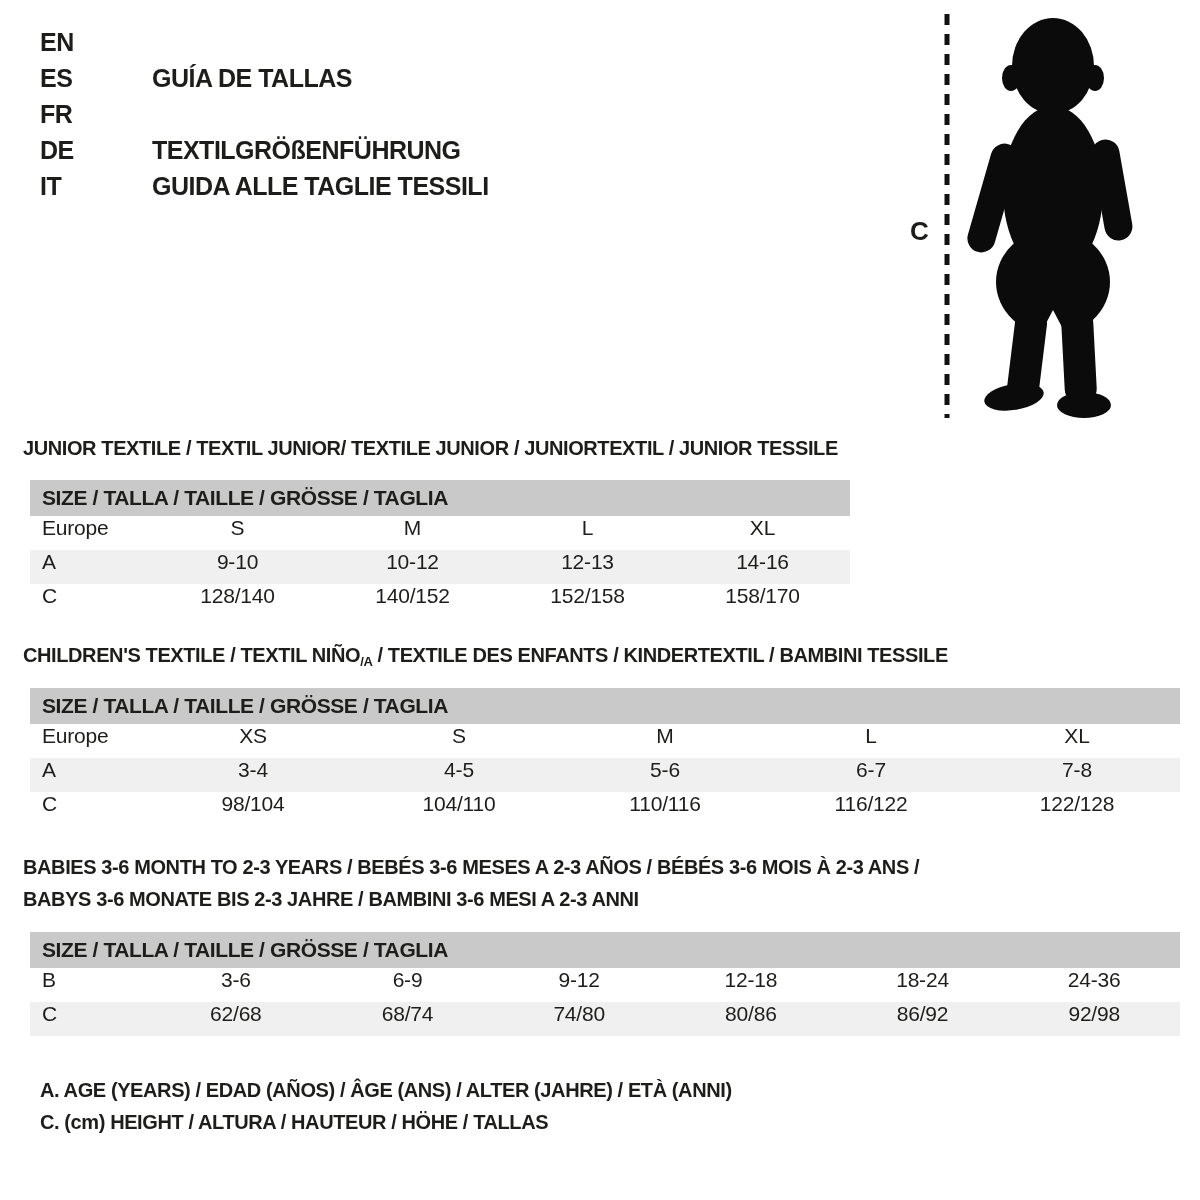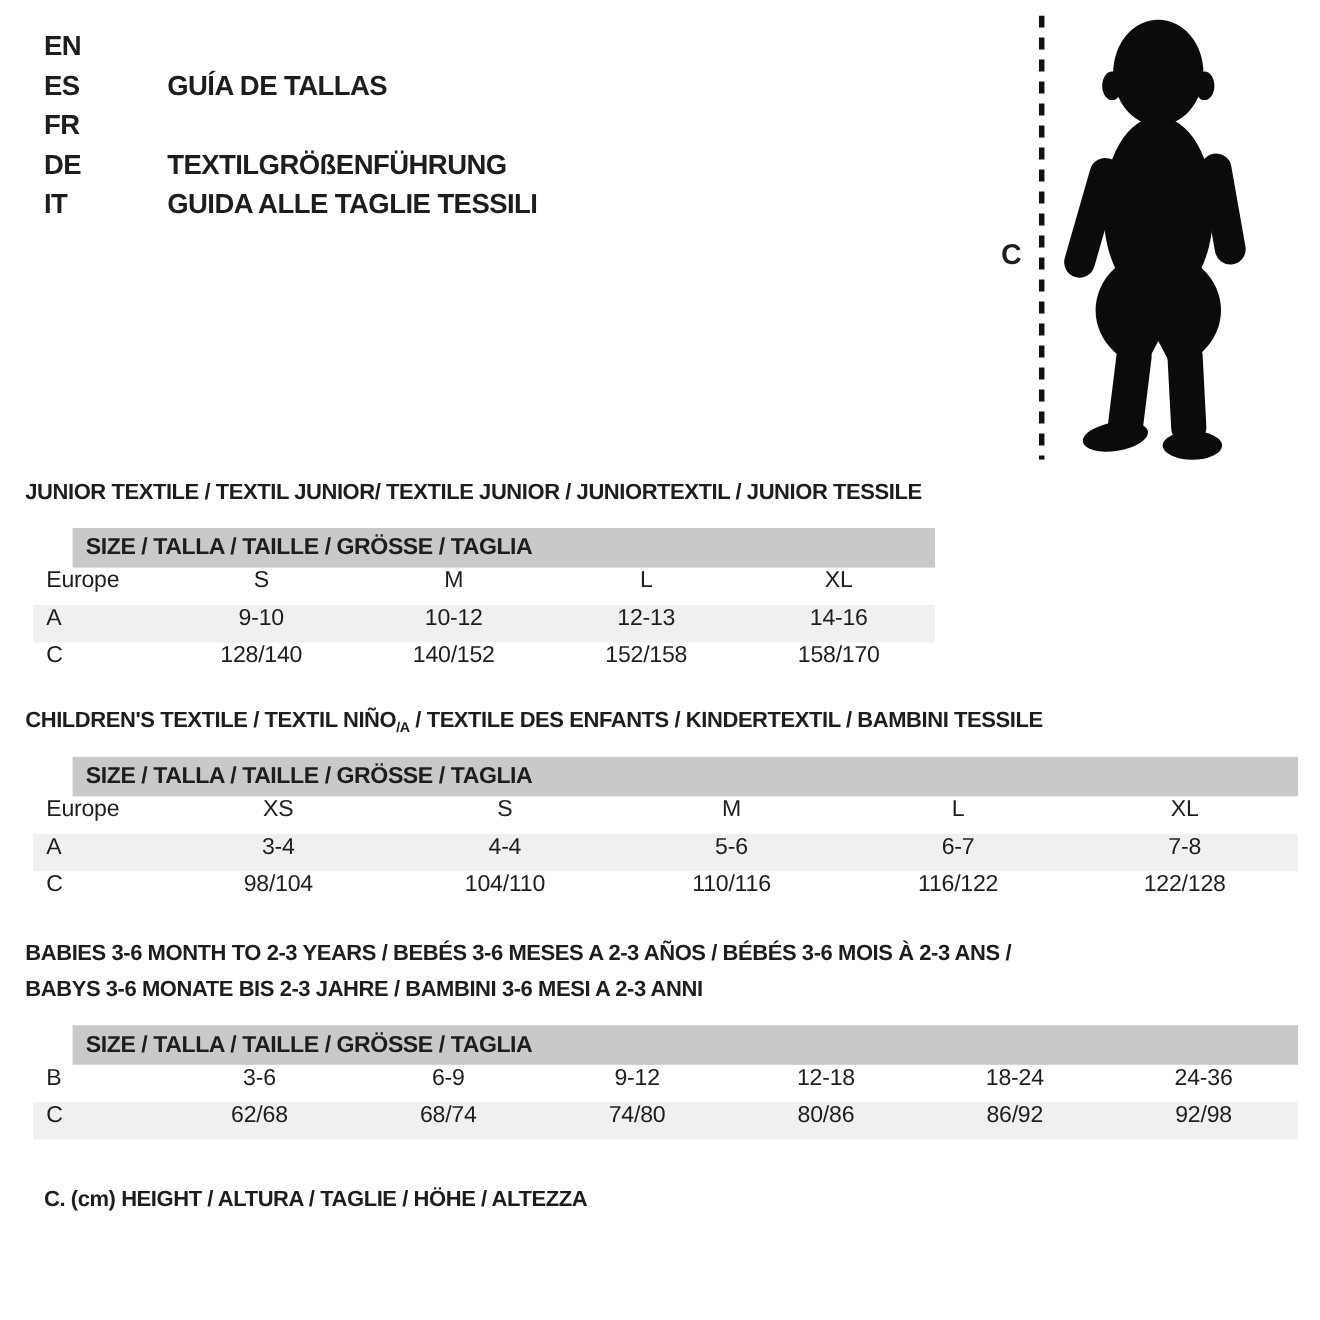--- a/index.html
+++ b/index.html
@@ -42,21 +42,21 @@
 
   
   .stable { position: absolute; left: 30px; }
   .stable.junior   { top: 480px; width: 820px; }
   .stable.children { top: 688px; width: 1150px; }
   .stable.babies   { top: 932px; width: 1150px; }
 
   .thead {
     height: 36px; background: #c9c9c9;
     display: flex; align-items: center;
-    font-size: 21px; font-weight: 700; letter-spacing: -0.4px; margin-left: 36px;
+    font-size: 21px; font-weight: 700; letter-spacing: -0.4px;
   }
   .thead span { padding-left: 12px; }
   .trow {
     height: 34px; display: flex; align-items: flex-start;
     font-size: 21px; letter-spacing: -0.2px;
   }
   .trow.shaded { background: #f0f0f0; }
   .rlabel { width: 120px; flex: none; padding-left: 12px; box-sizing: border-box; }
   .cell { flex: 1; text-align: center; }
 
@@ -172,21 +172,21 @@
     <span class="rlabel">Europe</span>
     <span class="cell">XS</span>
     <span class="cell">S</span>
     <span class="cell">M</span>
     <span class="cell">L</span>
     <span class="cell">XL</span>
   </div>
   <div class="trow shaded">
     <span class="rlabel">A</span>
     <span class="cell">3-4</span>
-    <span class="cell">4-4</span>
+    <span class="cell">4-5</span>
     <span class="cell">5-6</span>
     <span class="cell">6-7</span>
     <span class="cell">7-8</span>
   </div>
   <div class="trow">
     <span class="rlabel">C</span>
     <span class="cell">98/104</span>
     <span class="cell">104/110</span>
     <span class="cell">110/116</span>
     <span class="cell">116/122</span>
@@ -215,14 +215,15 @@
     <span class="cell">62/68</span>
     <span class="cell">68/74</span>
     <span class="cell">74/80</span>
     <span class="cell">80/86</span>
     <span class="cell">86/92</span>
     <span class="cell">92/98</span>
   </div>
 </div>
 
 <div class="legend">
-  <div class="legend-line">C. (cm) HEIGHT / ALTURA / TAGLIE / HÖHE / ALTEZZA</div>
+  <div class="legend-line">A. AGE (YEARS) / EDAD (AÑOS) / ÂGE (ANS) / ALTER (JAHRE) / ETÀ (ANNI)</div>
+  <div class="legend-line">C. (cm) HEIGHT / ALTURA / HAUTEUR / HÖHE / TALLAS</div>
 </div>
 
 </body></html>

